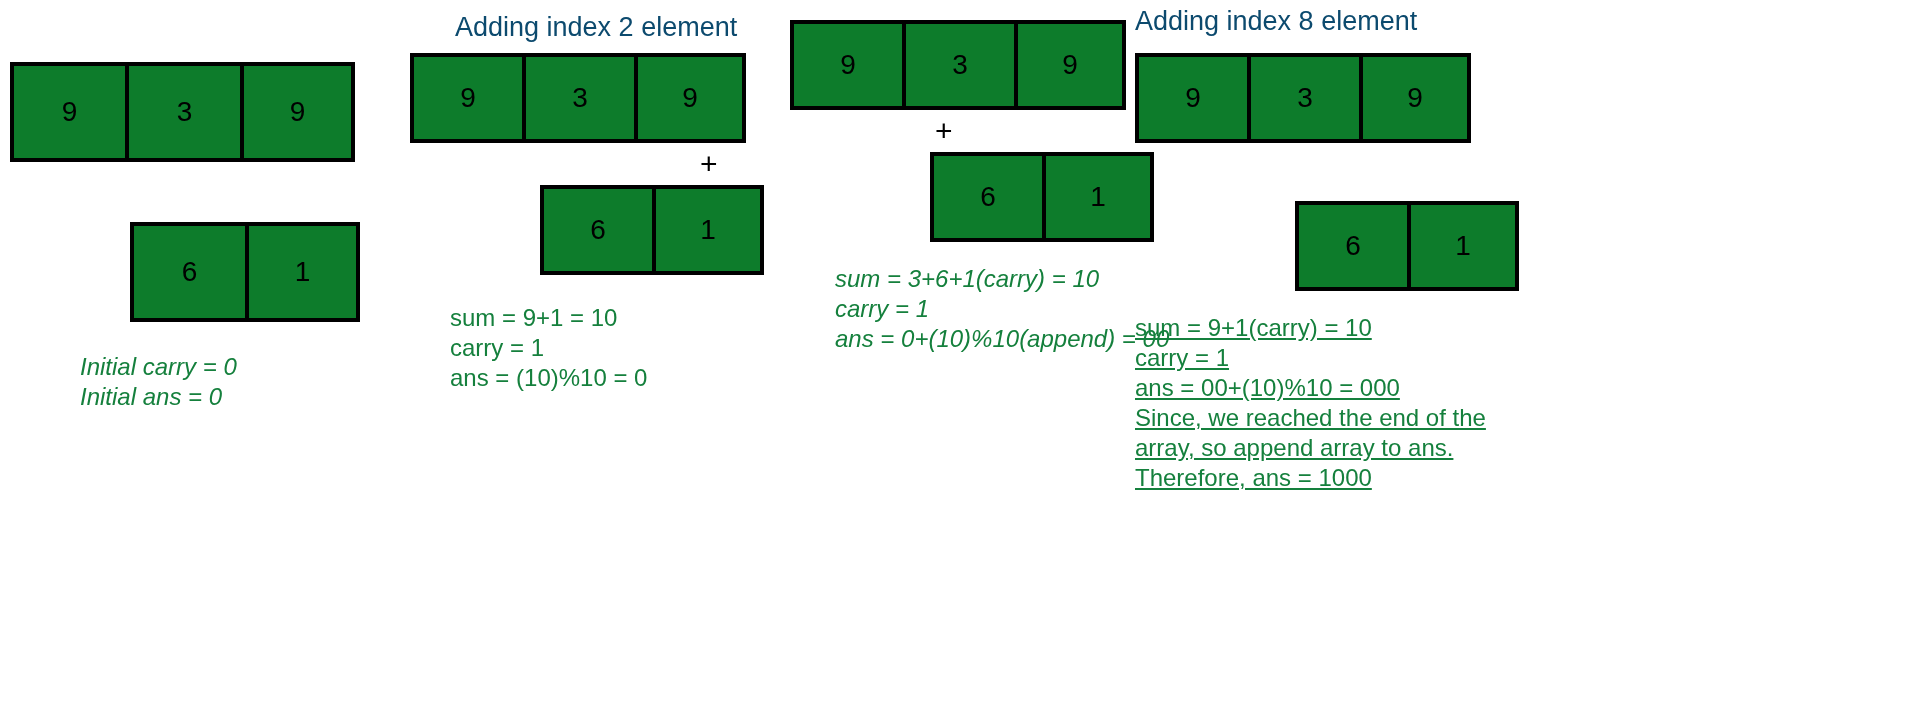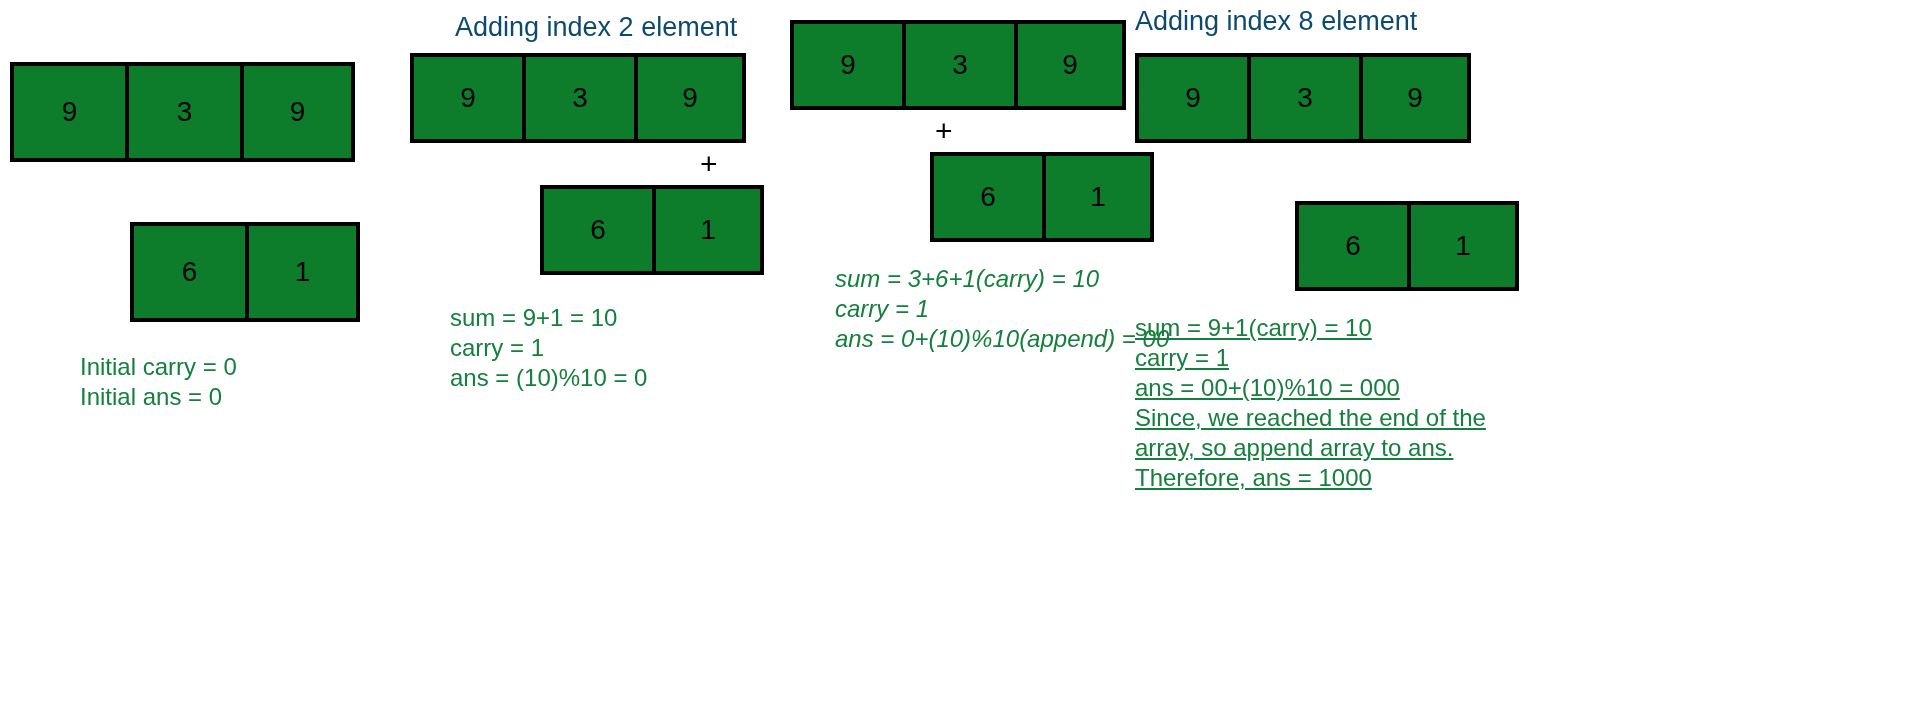--- a/index.html
+++ b/index.html
@@ -87,21 +87,21 @@
 <div class="step" id="step0">
   <div class="array-row arr1">
     <div class="cell">9</div>
     <div class="cell">3</div>
     <div class="cell">9</div>
   </div>
   <div class="array-row arr2">
     <div class="cell">6</div>
     <div class="cell">1</div>
   </div>
-  <div class="explain exp" style="white-space: pre-line;">Initial carry = 0
+  <div class="explain exp" style="white-space: pre-line; font-style: italic;">Initial carry = 0
 Initial ans = 0</div>
 </div>
 
 <div class="step" id="step1">
   <div class="heading">Adding index 2 element</div>
   <div class="array-row arr1">
     <div class="cell">9</div>
     <div class="cell">3</div>
     <div class="cell">9</div>
   </div>

